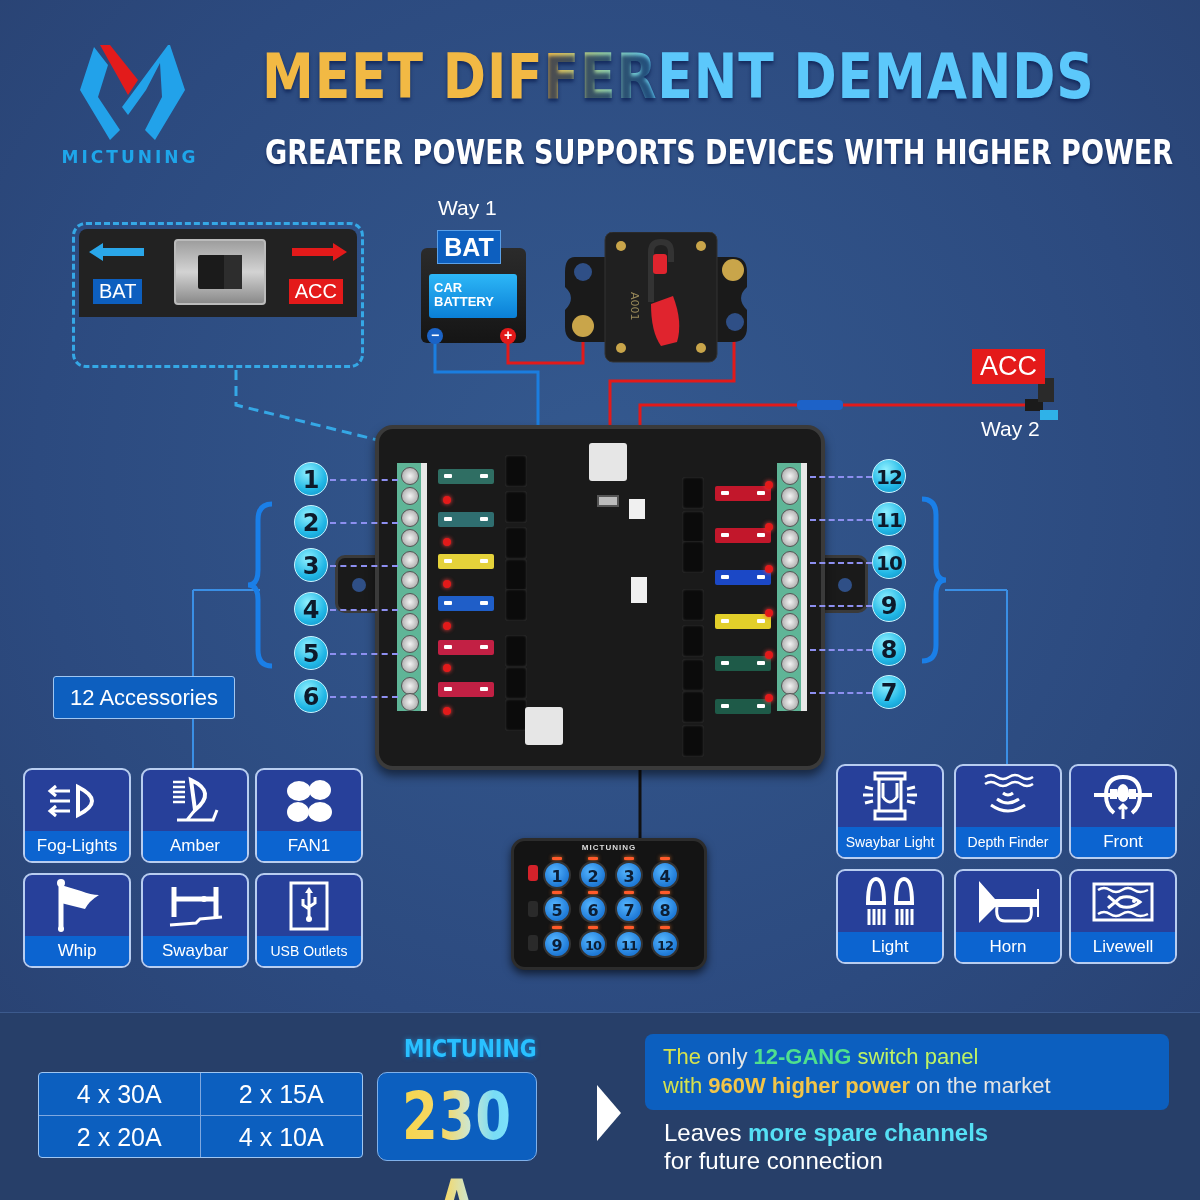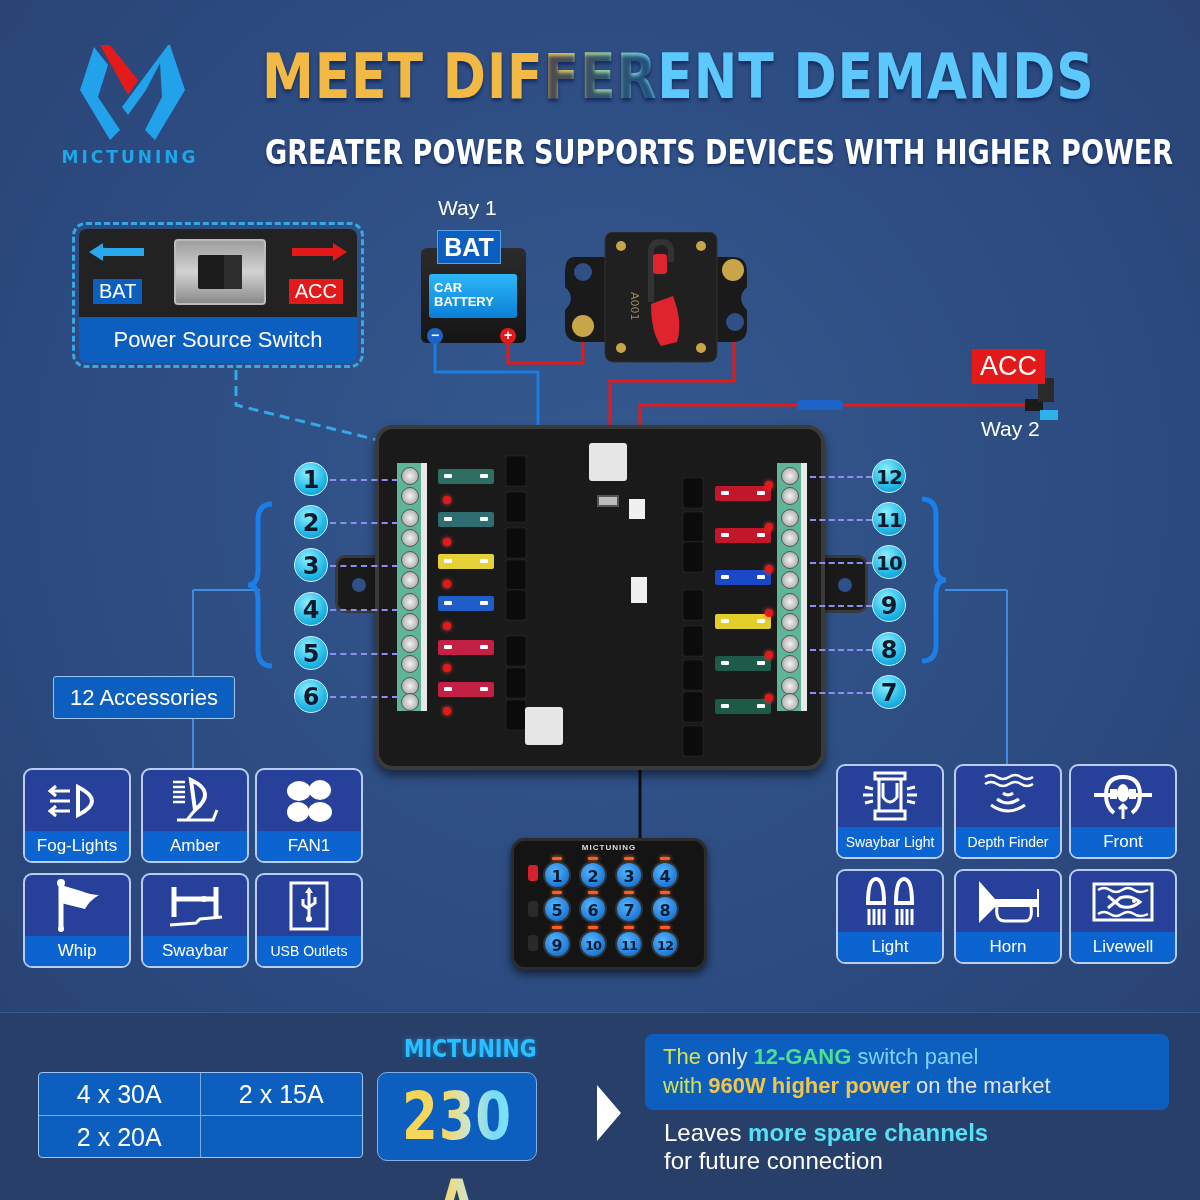--- a/index.html
+++ b/index.html
@@ -119,21 +119,21 @@
   .mic-brand { left: 404px; top: 1034px; font-family: "DejaVu Sans", sans-serif; font-weight: bold; font-size: 25px; color: #29c0ff;
     transform: scaleX(0.82); transform-origin: left top; text-shadow: 0 0 6px rgba(40,180,255,.6), 0 2px 2px #0a3a7a; }
   .amp-total { left: 377px; top: 1072px; width: 160px; height: 89px; background: #0c5fbf; border: 1px solid #7fb0ea; border-radius: 10px;
     text-align: center; }
   .amp-total span { display: inline-block; font-family: "DejaVu Sans", sans-serif; font-weight: bold; font-size: 66px; line-height: 88px;
     transform: scaleX(0.78); letter-spacing: 1px;
     background: linear-gradient(90deg,#f7d54a 0%,#f5d868 40%,#cde6d0 60%,#78dcf5 80%,#7fe4ff 100%); -webkit-background-clip: text; color: transparent; }
   .play { left: 597px; top: 1085px; width: 0; height: 0; border-top: 28px solid transparent; border-bottom: 28px solid transparent; border-left: 24px solid #fff; }
   .promo { left: 645px; top: 1034px; width: 524px; height: 76px; background: #0c5fbf; border-radius: 8px; padding: 8px 18px;
     font-size: 22px; line-height: 29px; }
-  .promo .y { color: #d6e24d; } .promo .g { color: #4fe08e; font-weight: bold; } .promo .cy { color: #7dd3fc; }
+  .promo .y { color: #d6e24d; } .promo .g { color: #4fe08e; font-weight: bold; } .promo .cy { color: #bef264; }
   .promo .or { color: #f2c549; font-weight: bold; } .promo .cy2 { color: #e5e5e5; }
   .spare { left: 664px; top: 1118px; font-size: 24px; line-height: 29px; color: #fff; }
   .spare .hl { color: #55e0f5; font-weight: bold; }
   .spare2 { left: 664px; top: 1147px; font-size: 24px; color: #fff; }
 
   
   svg.wires { position: absolute; left: 0; top: 0; width: 1200px; height: 1200px; pointer-events: none; }
 </style>
 </head>
 <body>
@@ -184,21 +184,20 @@
       </svg>
     <svg class="arrow-r" viewBox="0 0 55 18">
         <polygon points="55,9 41,0 41,5 0,5 0,13 41,13 41,18" fill="#e41a1a"></polygon>
       </svg>
     <div class="pss-slider">
         <div class="knob"></div>
       </div>
     <div class="pss-bat">BAT</div>
     <div class="pss-acc">ACC</div>
   </div>
-  <div class="pss-bottom">Power Source Switch</div>
 </div>
 
 <div class="abs way1">Way 1</div>
 <div class="abs battery">
   <div class="car-bat">
     <div>CAR</div>
       <div>BATTERY</div>
   </div>
   <div class="term neg">−</div>
   <div class="term pos">+</div>
@@ -507,20 +506,21 @@
   <div class="key two" style="left:65px; top:89px;">10</div>
   <div class="key two" style="left:101px; top:89px;">11</div>
   <div class="key two" style="left:137px; top:89px;">12</div>
 </div>
 
 <div class="abs band"></div>
 <div class="abs amp-table">
   <div class="amp-cell">4 x 30A</div>
   <div class="amp-cell">2 x 15A</div>
   <div class="amp-cell">2 x 20A</div>
+  <div class="amp-cell">4 x 10A</div>
 </div>
 <div class="abs mic-brand">MICTUNING</div>
 <div class="abs amp-total"><span>230 A</span></div>
 <div class="abs play"></div>
 
 <div class="abs promo">
   <div><span class="y">The </span><span class="y" style="color:#e5e5e5">only </span><span class="g">12-GANG</span><span class="cy"> switch panel</span></div>
   <div><span class="y">with </span><span class="or">960W higher power</span><span class="cy2"> on the market</span></div>
 </div>
 <div class="abs spare"><span>Leaves </span><span class="hl">more spare channels</span></div>

